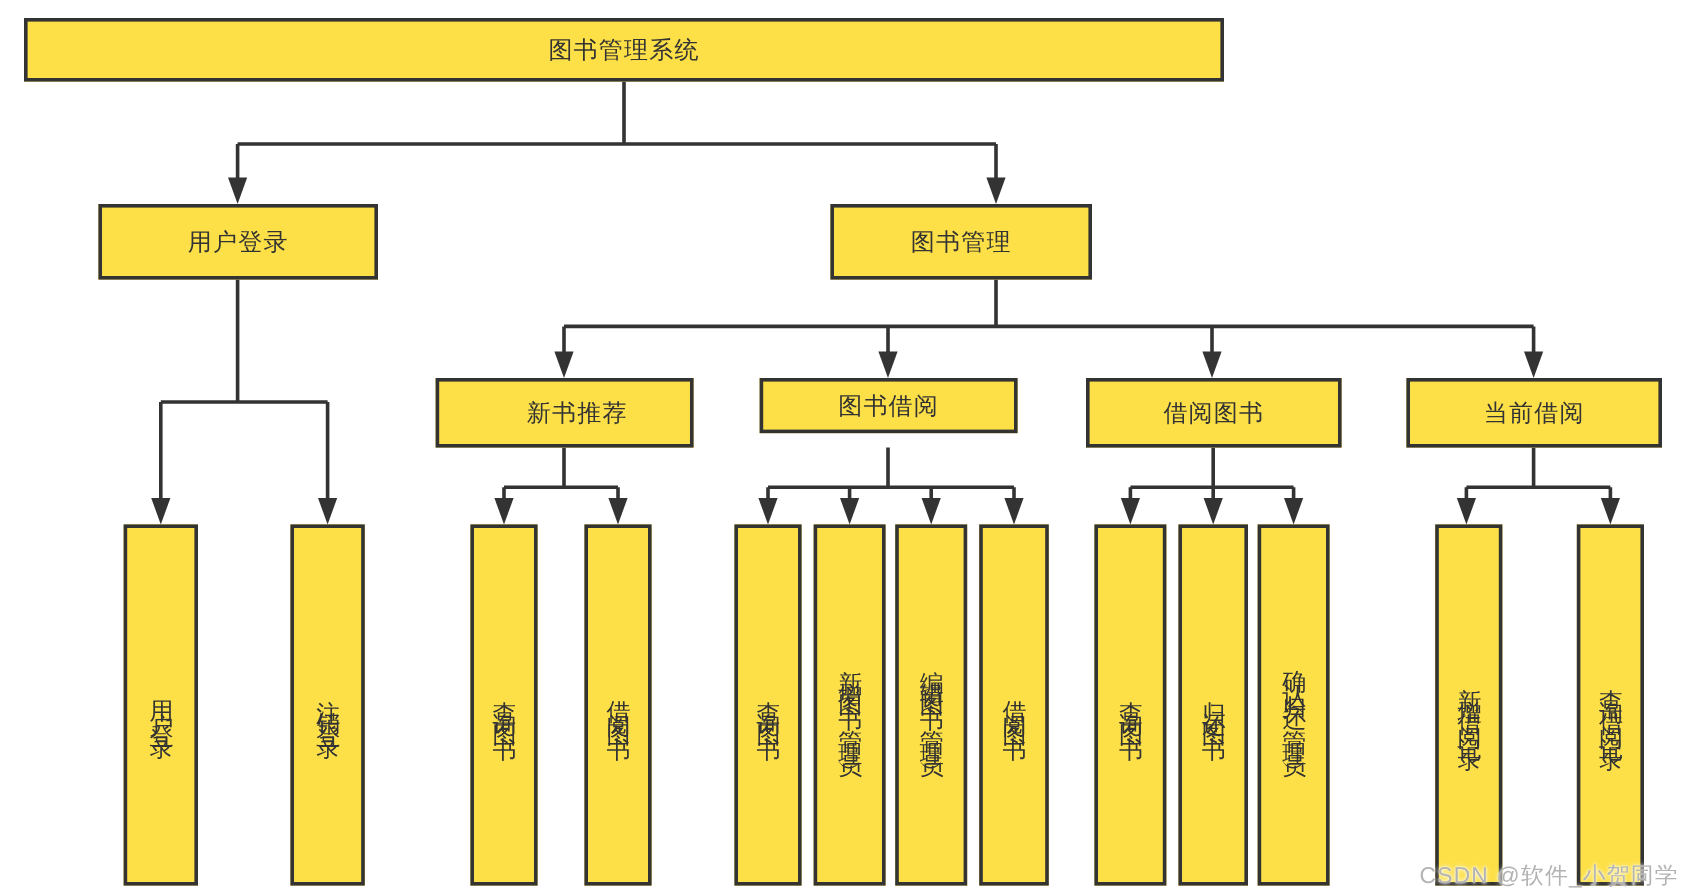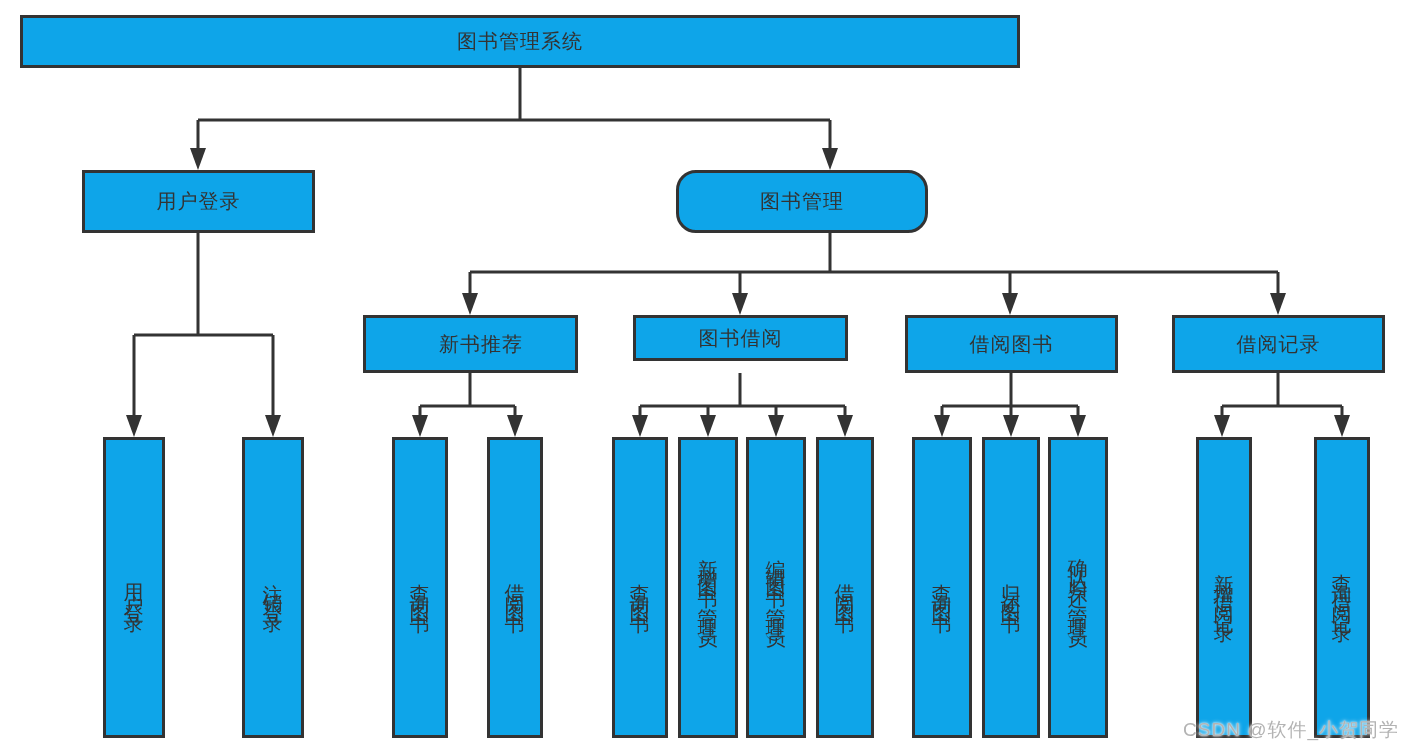--- a/index.html
+++ b/index.html
@@ -19,21 +19,21 @@
     position: absolute;
     left: 0;
     top: 0;
     width: 1405px;
     height: 747px;
     z-index: 1;
   }
   .node {
     position: absolute;
     box-sizing: border-box;
-    background: #0ea5e9;
+    background: #fde047;
     border: 3px solid #333333;
     color: #333333;
     display: flex;
     align-items: center;
     justify-content: center;
     z-index: 2;
   }
   .hnode {
     font-size: 20px;
     letter-spacing: 1px;
@@ -101,26 +101,26 @@
       <polygon points="1003,415 1019,415 1011,437"></polygon>
       <polygon points="1070,415 1086,415 1078,437"></polygon>
       <polygon points="1214,415 1230,415 1222,437"></polygon>
       <polygon points="1334,415 1350,415 1342,437"></polygon>
     </g>
   </svg>
 
   <div class="node hnode" style="left:20px; top:15px; width:1000px; height:53px;">图书管理系统</div>
 
   <div class="node hnode" style="left:82px; top:170px; width:233px; height:63px;">用户登录</div>
-  <div class="node hnode" style="left:676px; top:170px; width:252px; height:63px;border-radius:20px;">图书管理</div>
+  <div class="node hnode" style="left:692px; top:170px; width:218px; height:63px;">图书管理</div>
 
   <div class="node hnode" style="left:363px; top:315px; width:215px; height:58px;padding-left:21px;">新书推荐</div>
   <div class="node hnode" style="left:633px; top:315px; width:215px; height:46px;">图书借阅</div>
   <div class="node hnode" style="left:905px; top:315px; width:213px; height:58px;">借阅图书</div>
-  <div class="node hnode" style="left:1172px; top:315px; width:213px; height:58px;">借阅记录</div>
+  <div class="node hnode" style="left:1172px; top:315px; width:213px; height:58px;">当前借阅</div>
 
   <div class="node vnode" style="left:103px; top:437px; width:62px; height:301px;">
     <span>用户登录</span>
   </div>
   <div class="node vnode" style="left:242px; top:437px; width:62px; height:301px;">
     <span>注销登录</span>
   </div>
   <div class="node vnode" style="left:392px; top:437px; width:56px; height:301px;">
     <span>查询图书</span>
   </div>

